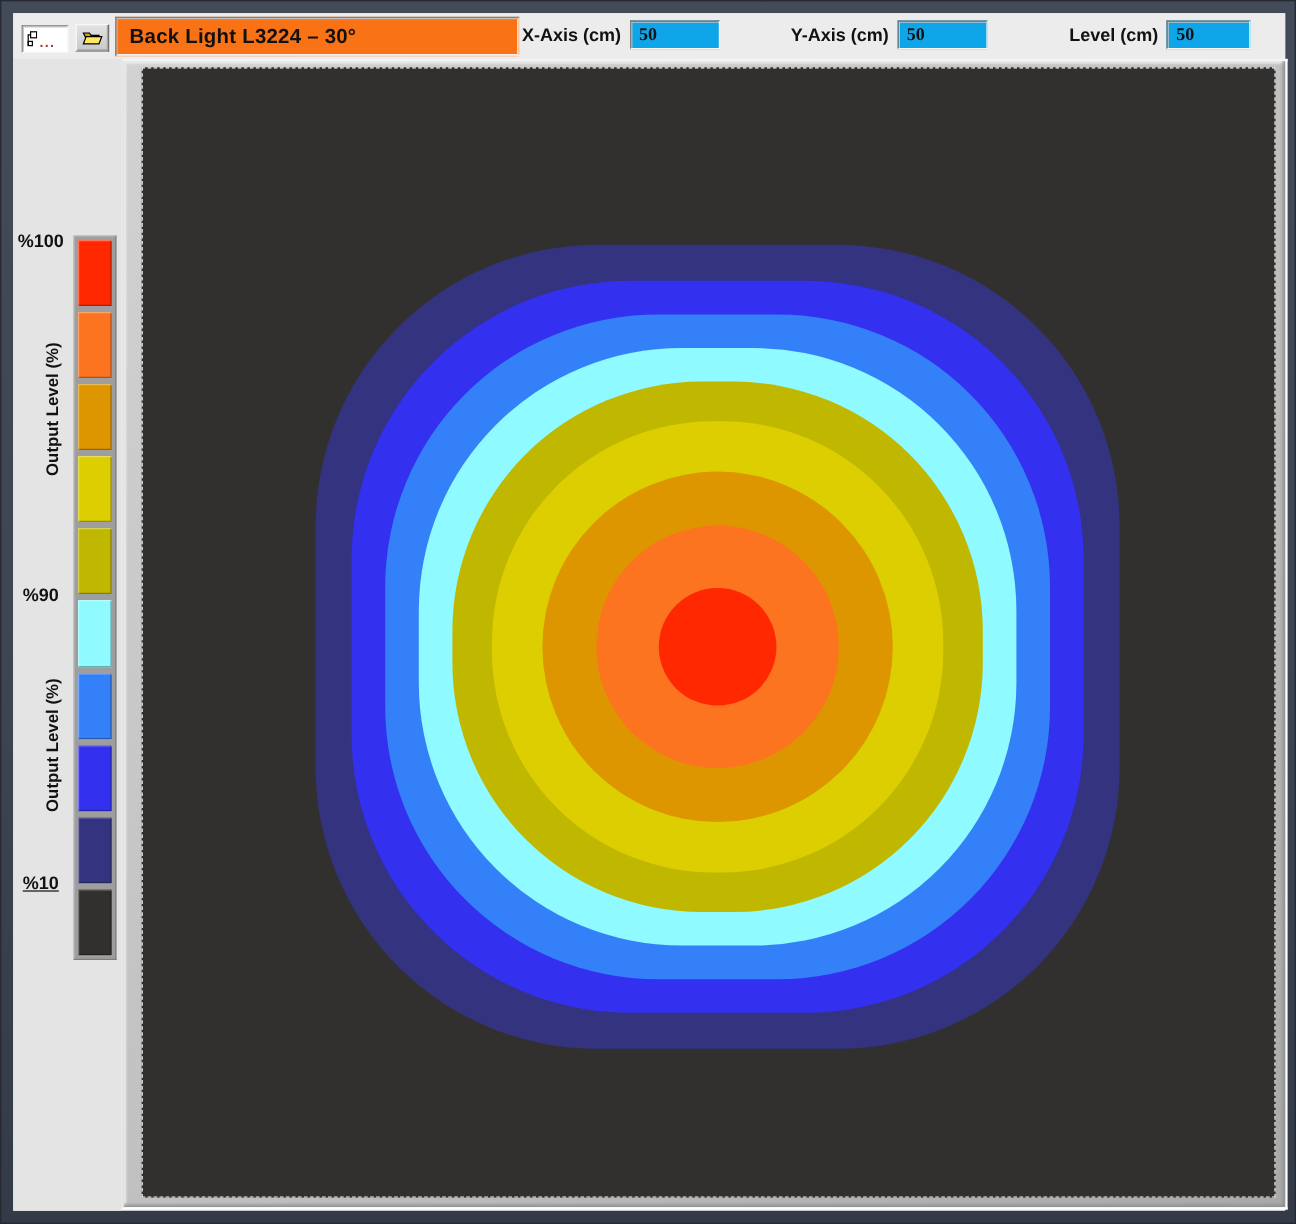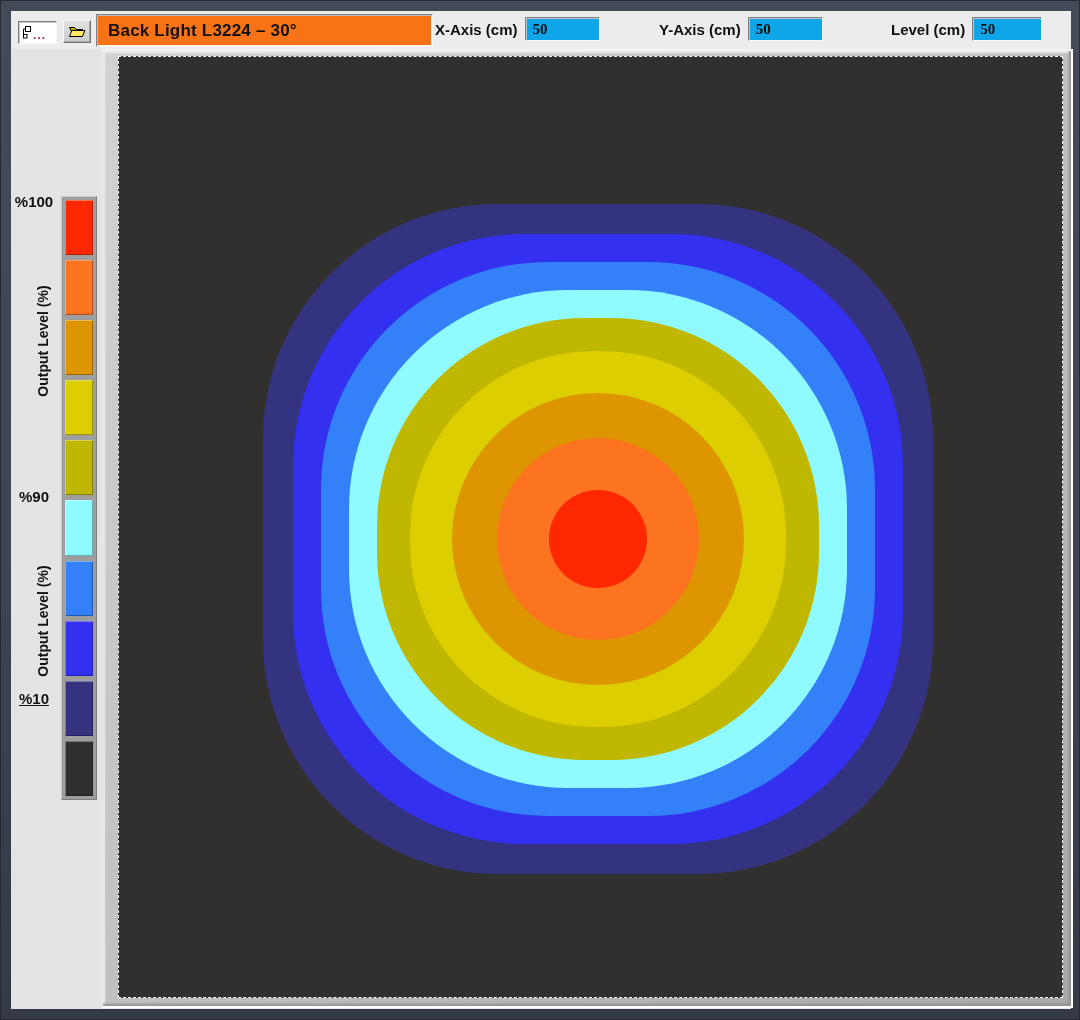--- a/index.html
+++ b/index.html
@@ -68,21 +68,21 @@
   .swatch{
     flex:1 1 auto;width:28px;
     box-shadow:inset 1px 1px 0 rgba(255,255,255,.35), inset -1px -1px 0 rgba(0,0,0,.3);
   }
   .tick{
     position:absolute;left:0;width:46px;height:20px;line-height:20px;
     text-align:center;font-size:15px;white-space:nowrap;
   }
   .tick-100{top:143px;}
   .tick-50{top:438px;}
-  .tick-10{top:640px;text-decoration:underline;}
+  .tick-10{top:678px;text-decoration:underline;}
   .vlabel{
     position:absolute;left:-68px;width:200px;height:20px;line-height:20px;
     text-align:center;font-size:14px;white-space:nowrap;
     transform:rotate(-90deg);
   }
   .vlabel-upper{top:282px;}
   .vlabel-lower{top:562px;}
   
   .plot-panel{
     position:absolute;left:90px;top:38px;width:972px;height:959px;

